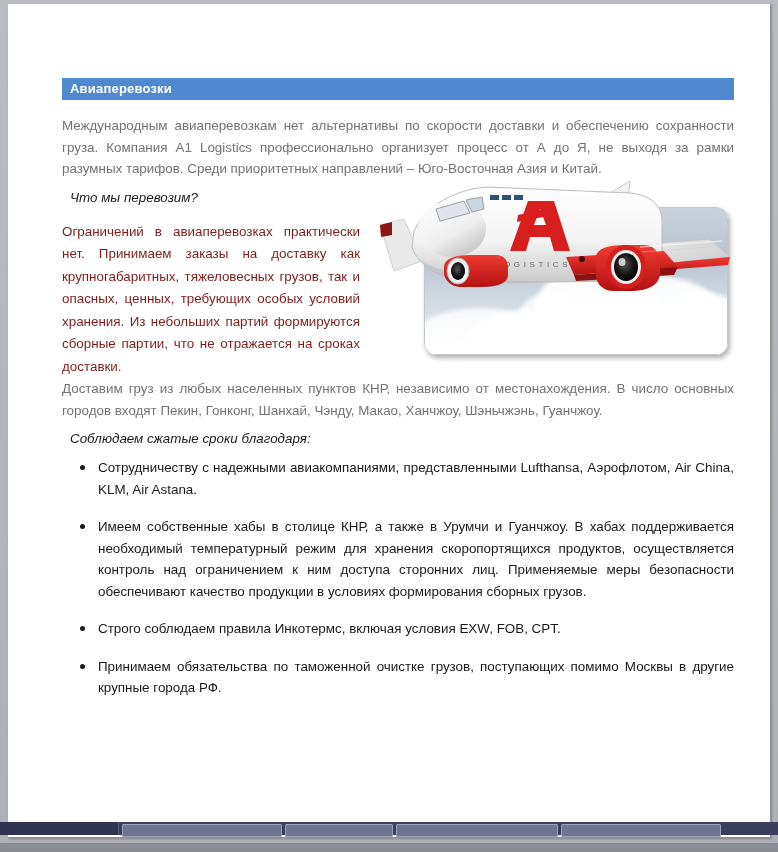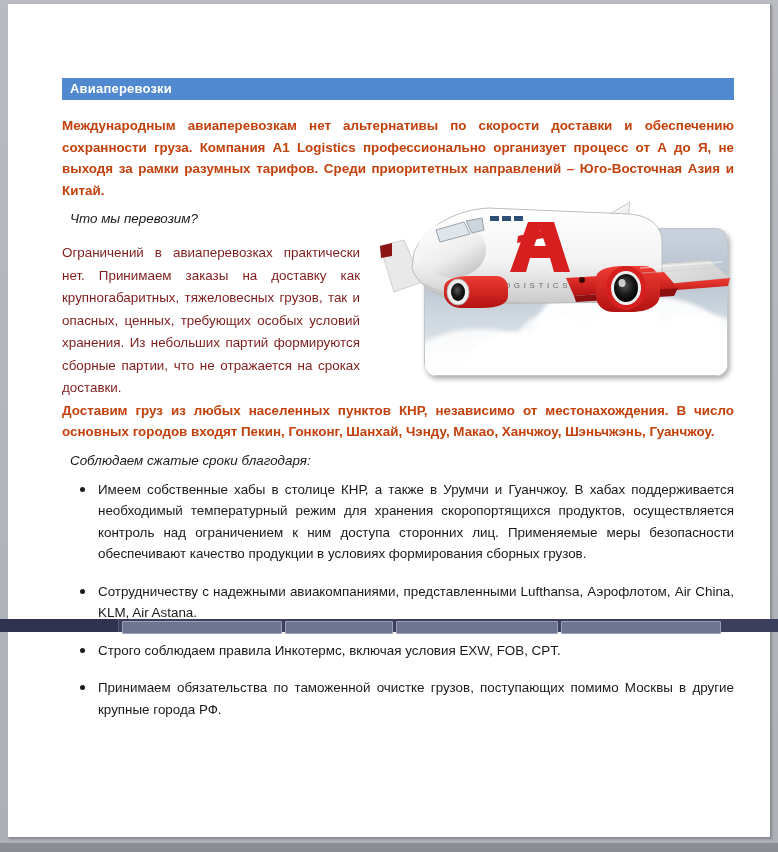--- a/index.html
+++ b/index.html
@@ -11,21 +11,21 @@
     width: 778px;
     height: 852px;
     overflow: hidden;
     font-family: "DejaVu Sans", sans-serif;
   }
 
   
   .screen {
     position: relative;
     width: 778px;
-    height: 632px;
+    height: 835px;
     background: #a9abb2;
   }
   .page-shadow {
     position: absolute;
     left: 0px;
     top: 0px;
     width: 778px;
     height: 843px;
     background: linear-gradient(180deg,#b9bbc1 0%, #aeb0b7 100%);
   }
@@ -97,24 +97,23 @@
     line-height: 22px;
     padding-left: 8px;
     box-sizing: border-box;
     letter-spacing: 0.2px;
   }
 
   p.body {
     font-family: "Liberation Sans", sans-serif;
     font-size: 13.4px;
     line-height: 21.5px;
-    color: #c2410c;
+    color: #737373;
     text-align: justify;
     margin: 0;
-    font-weight: bold;
   }
   p.intro {
     margin-top: 15px;
     width: 672px;
   }
   p.subhead {
     font-family: "Liberation Sans", sans-serif;
     font-style: italic;
     font-size: 13.4px;
     line-height: 20px;
@@ -357,22 +356,22 @@
             </svg>
           </div>
         </div>
 
 
         <p class="body mt14">Доставим груз из любых населенных пунктов КНР, независимо от местонахождения. В число основных городов входят Пекин, Гонконг, Шанхай, Чэнду, Макао, Ханчжоу, Шэньчжэнь, Гуанчжоу.</p>
 
         <p class="subhead mt18">Соблюдаем сжатые сроки благодаря:</p>
 
         <ul class="bullets mt14">
+          <li>Сотрудничеству с надежными авиакомпаниями, представленными Lufthansa, Аэрофлотом, Air China, KLM, Air Astana.</li>
           <li>Имеем собственные хабы в столице КНР, а также в Урумчи и Гуанчжоу. В хабах поддерживается необходимый температурный режим для хранения скоропортящихся продуктов, осуществляется контроль над ограничением к ним доступа сторонних лиц. Применяемые меры безопасности обеспечивают качество продукции в условиях формирования сборных грузов.</li>
-          <li>Сотрудничеству с надежными авиакомпаниями, представленными Lufthansa, Аэрофлотом, Air China, KLM, Air Astana.</li>
           <li>Строго соблюдаем правила Инкотермс, включая условия EXW, FOB, CPT.</li>
           <li>Принимаем обязательства по таможенной очистке грузов, поступающих помимо Москвы в другие крупные города РФ.</li>
         </ul>
 
       </div>
     </div>
   </div>
 
   <div class="taskbar">
     <div class="tb-start"></div>

